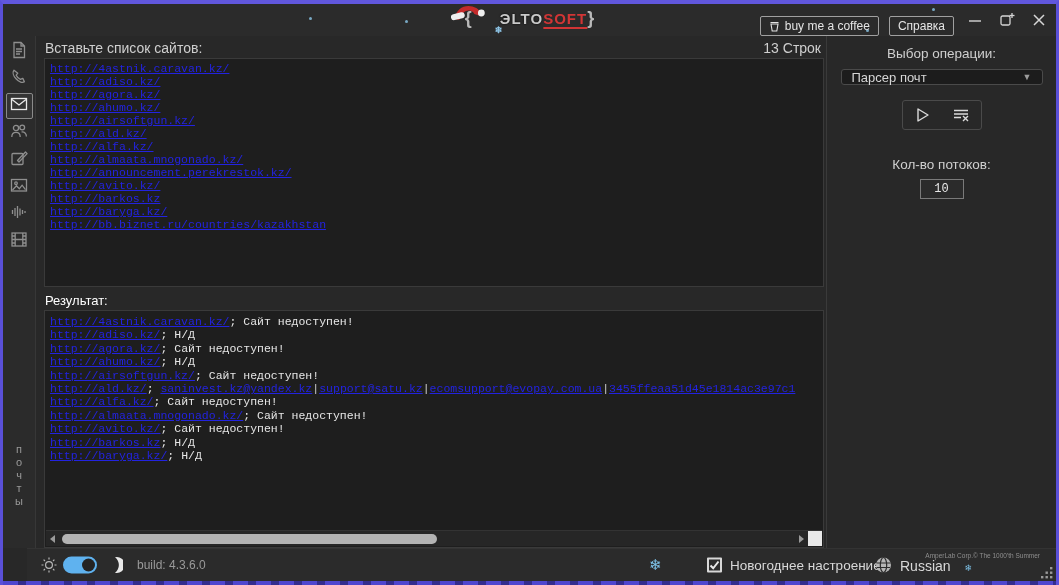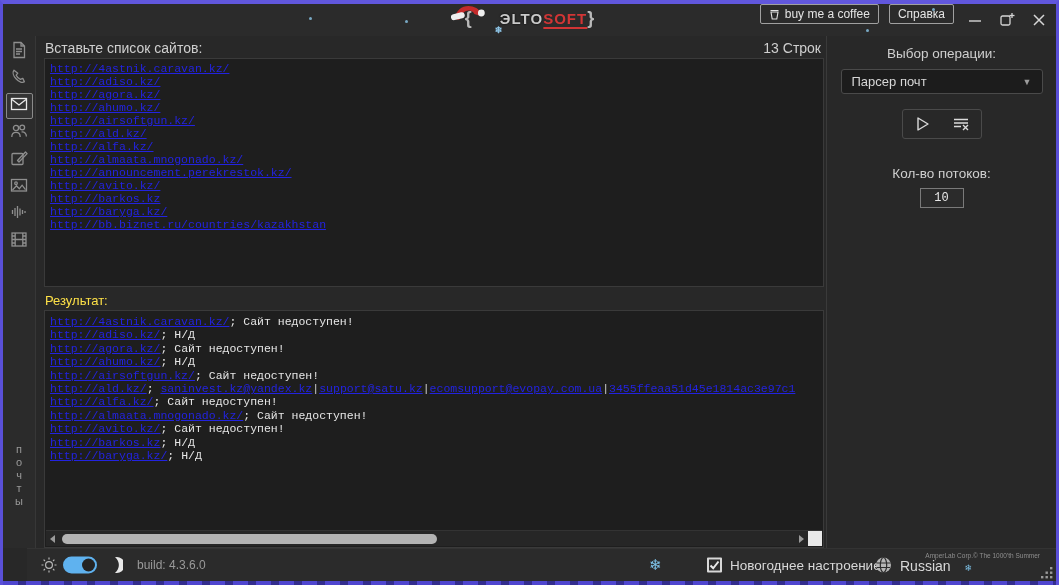--- a/index.html
+++ b/index.html
@@ -10,58 +10,58 @@
 
   
   .titlebar { flex:0 0 32px; background:#2b2b2b; position:relative; }
   .logo { position:absolute; left:50%; top:4px; transform:translateX(-50%); display:flex; align-items:baseline; font-weight:bold; }
   .logo .brace { color:#b9b9b9; font-size:18px; }
   .logo .gray { color:#c9c9c9; font-size:15px; letter-spacing:1px; text-shadow:0 0 2px #000;margin-left:28px; }
   .logo .red  { color:#d23535; font-size:15px; letter-spacing:1px; border-bottom:2px solid #d23535; }
   .santa-hat { position:absolute; left:-18px; top:-8px; }
   .logo-flake { position:absolute; left:30px; top:17px; font-size:9px; color:#8fc7ea; }
   .snow-dot { position:absolute; border-radius:50%; background:#86bede; opacity:.85; }
-  .tb-right { position:absolute; right:6px; top:0; height:32px; display:flex; align-items:flex-start; gap:10px; }
+  .tb-right { position:absolute; right:6px; top:0; height:32px; display:flex; align-items:flex-end; gap:10px; }
   .tb-btn { border:1px solid #a0a0a0; border-radius:2px; color:#e4e4e4; font-size:12px; padding:2px 8px; display:flex; align-items:center; gap:5px; background:transparent; cursor:default; }
   .winctl { color:#d6d6d6; width:22px; text-align:center; font-size:15px; display:flex; align-items:center; justify-content:center; height:100%; }
 
   
   .bodyrow { flex:1; display:flex; min-height:0; }
   .sidebar { flex:0 0 33px; background:#2b2b2b; border-right:1px solid #373737; position:relative; padding-top:3px; }
   .side-item { width:27px; height:26px; margin:0 auto 1px; display:flex; align-items:center; justify-content:center; border-radius:2px; }
   .side-item svg { stroke:#8f8f8f; fill:none; stroke-width:1.3; }
   .side-item.active { border:1px solid #8a8a8a; background:#343434; }
   .side-item.active svg { stroke:#e9e9e9; }
   .vlabel { position:absolute; bottom:40px; left:0; width:100%; text-align:center; color:#9a9a9a; font-size:11px; line-height:13px; white-space:pre-line; }
 
   .main { flex:1; min-width:0; padding:1px 2px 0 8px; display:flex; flex-direction:column; }
   .row-head { flex:0 0 21px; display:flex; justify-content:space-between; align-items:flex-end; color:#cfcfcf; font-size:14px; padding:0 3px 2px 1px; }
   .panel { background:#1e1e1e; border:1px solid #3a3a3a; }
   .input-panel { flex:0 0 229px; padding:3px 5px; overflow:hidden; }
   .mono { font-family:"Liberation Mono","DejaVu Sans Mono",monospace; font-size:11.5px; line-height:13px; white-space:nowrap; }
   .url-line { color:#2323e0; text-decoration:underline; }
-  .row-res { flex:0 0 23px; display:flex; align-items:flex-end; color:#fde047; font-size:13px; padding:0 0 2px 1px; }
+  .row-res { flex:0 0 23px; display:flex; align-items:flex-end; color:#ffffff; font-size:13px; padding:0 0 2px 1px; }
   .result-panel { flex:1; position:relative; padding:4px 5px 18px 5px; overflow:hidden; }
   .res-line { line-height:13.4px; }
   .res-line .url, .res-line .email { color:#2323e0; text-decoration:underline; }
   .res-line .sep, .res-line .status { color:#e6e6e6; }
   .res-line .pipe { color:#cfcfcf; }
 
   .hscroll { position:absolute; left:1px; right:1px; bottom:1px; height:16px; display:flex; background:#262626; border-top:1px solid #333; }
   .harrow { width:13px; display:flex; align-items:center; justify-content:center; }
   .tri-l { width:0; height:0; border:4px solid transparent; border-right:5px solid #9a9a9a; border-left:none; }
   .tri-r { width:0; height:0; border:4px solid transparent; border-left:5px solid #9a9a9a; border-right:none; }
   .htrack { flex:1; position:relative; }
   .hthumb { position:absolute; left:3px; top:3px; width:51%; height:10px; background:#b3b3b3; border-radius:5px; }
   .hcorner { width:14px; background:#e9e9e9; }
 
   
   .rightpanel { flex:0 0 230px; border-left:1px solid #3a3a3a; padding-top:10px; text-align:center; }
   .rp-label { color:#cfcfcf; font-size:13.5px; }
-  .dropdown { margin:8px auto 0; width:202px; height:25px; background:#1c1c1c; border:1px solid #4a4a4a; border-radius:3px; display:flex; align-items:center; padding:0 10px; }
+  .dropdown { margin:8px auto 0; width:202px; height:16px; background:#1c1c1c; border:1px solid #4a4a4a; border-radius:3px; display:flex; align-items:center; padding:0 10px; }
   .dropdown .val { color:#d6d6d6; font-size:13px; }
   .dropdown .chev { margin-left:auto; color:#9c9c9c; font-size:9px; }
   .btn-group { margin:15px auto 0; width:80px; height:30px; border:1px solid #4a4a4a; border-radius:3px; display:flex; }
   .gbtn { flex:1; display:flex; align-items:center; justify-content:center; }
   .gbtn svg { stroke:#dadada; fill:none; stroke-width:1.4; }
   .rp-threads { margin-top:27px; }
   .threads-input { display:block; margin:7px auto 0; width:44px; height:20px; border:1px solid #7a7a7a; background:#2b2b2b; color:#e8e8e8;
     font-family:"Liberation Mono","DejaVu Sans Mono",monospace; font-size:12px; text-align:center; }
 
   

